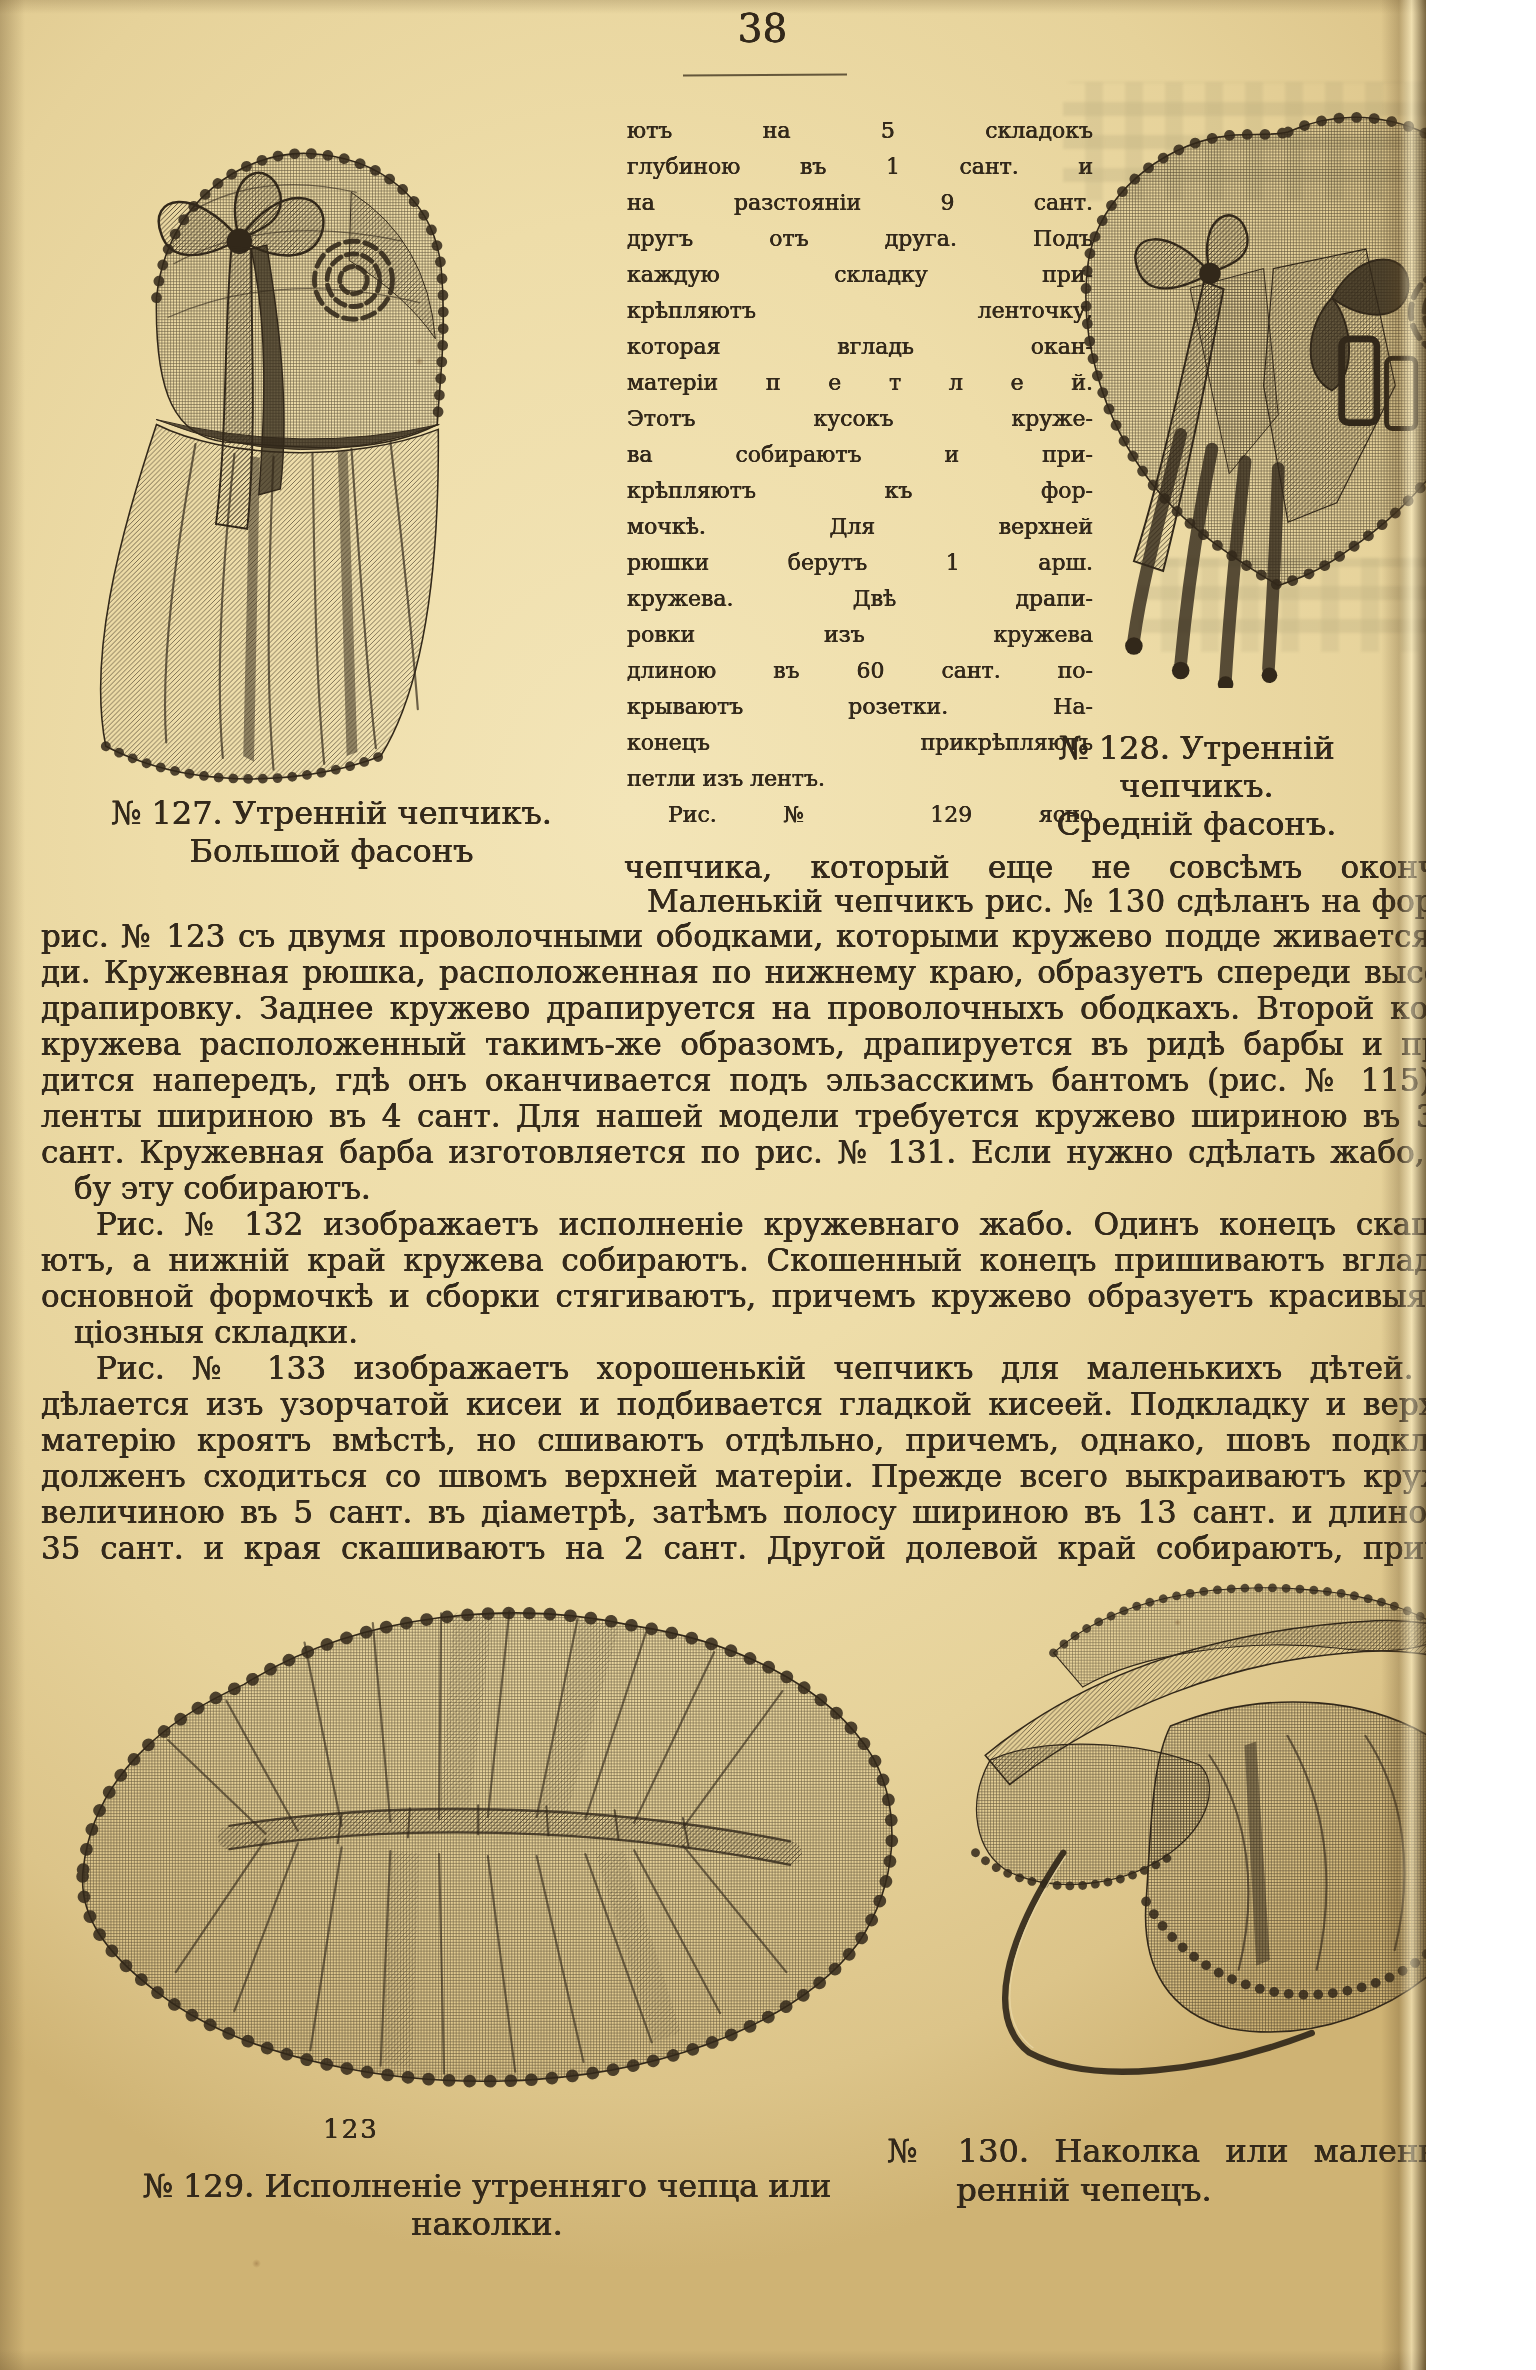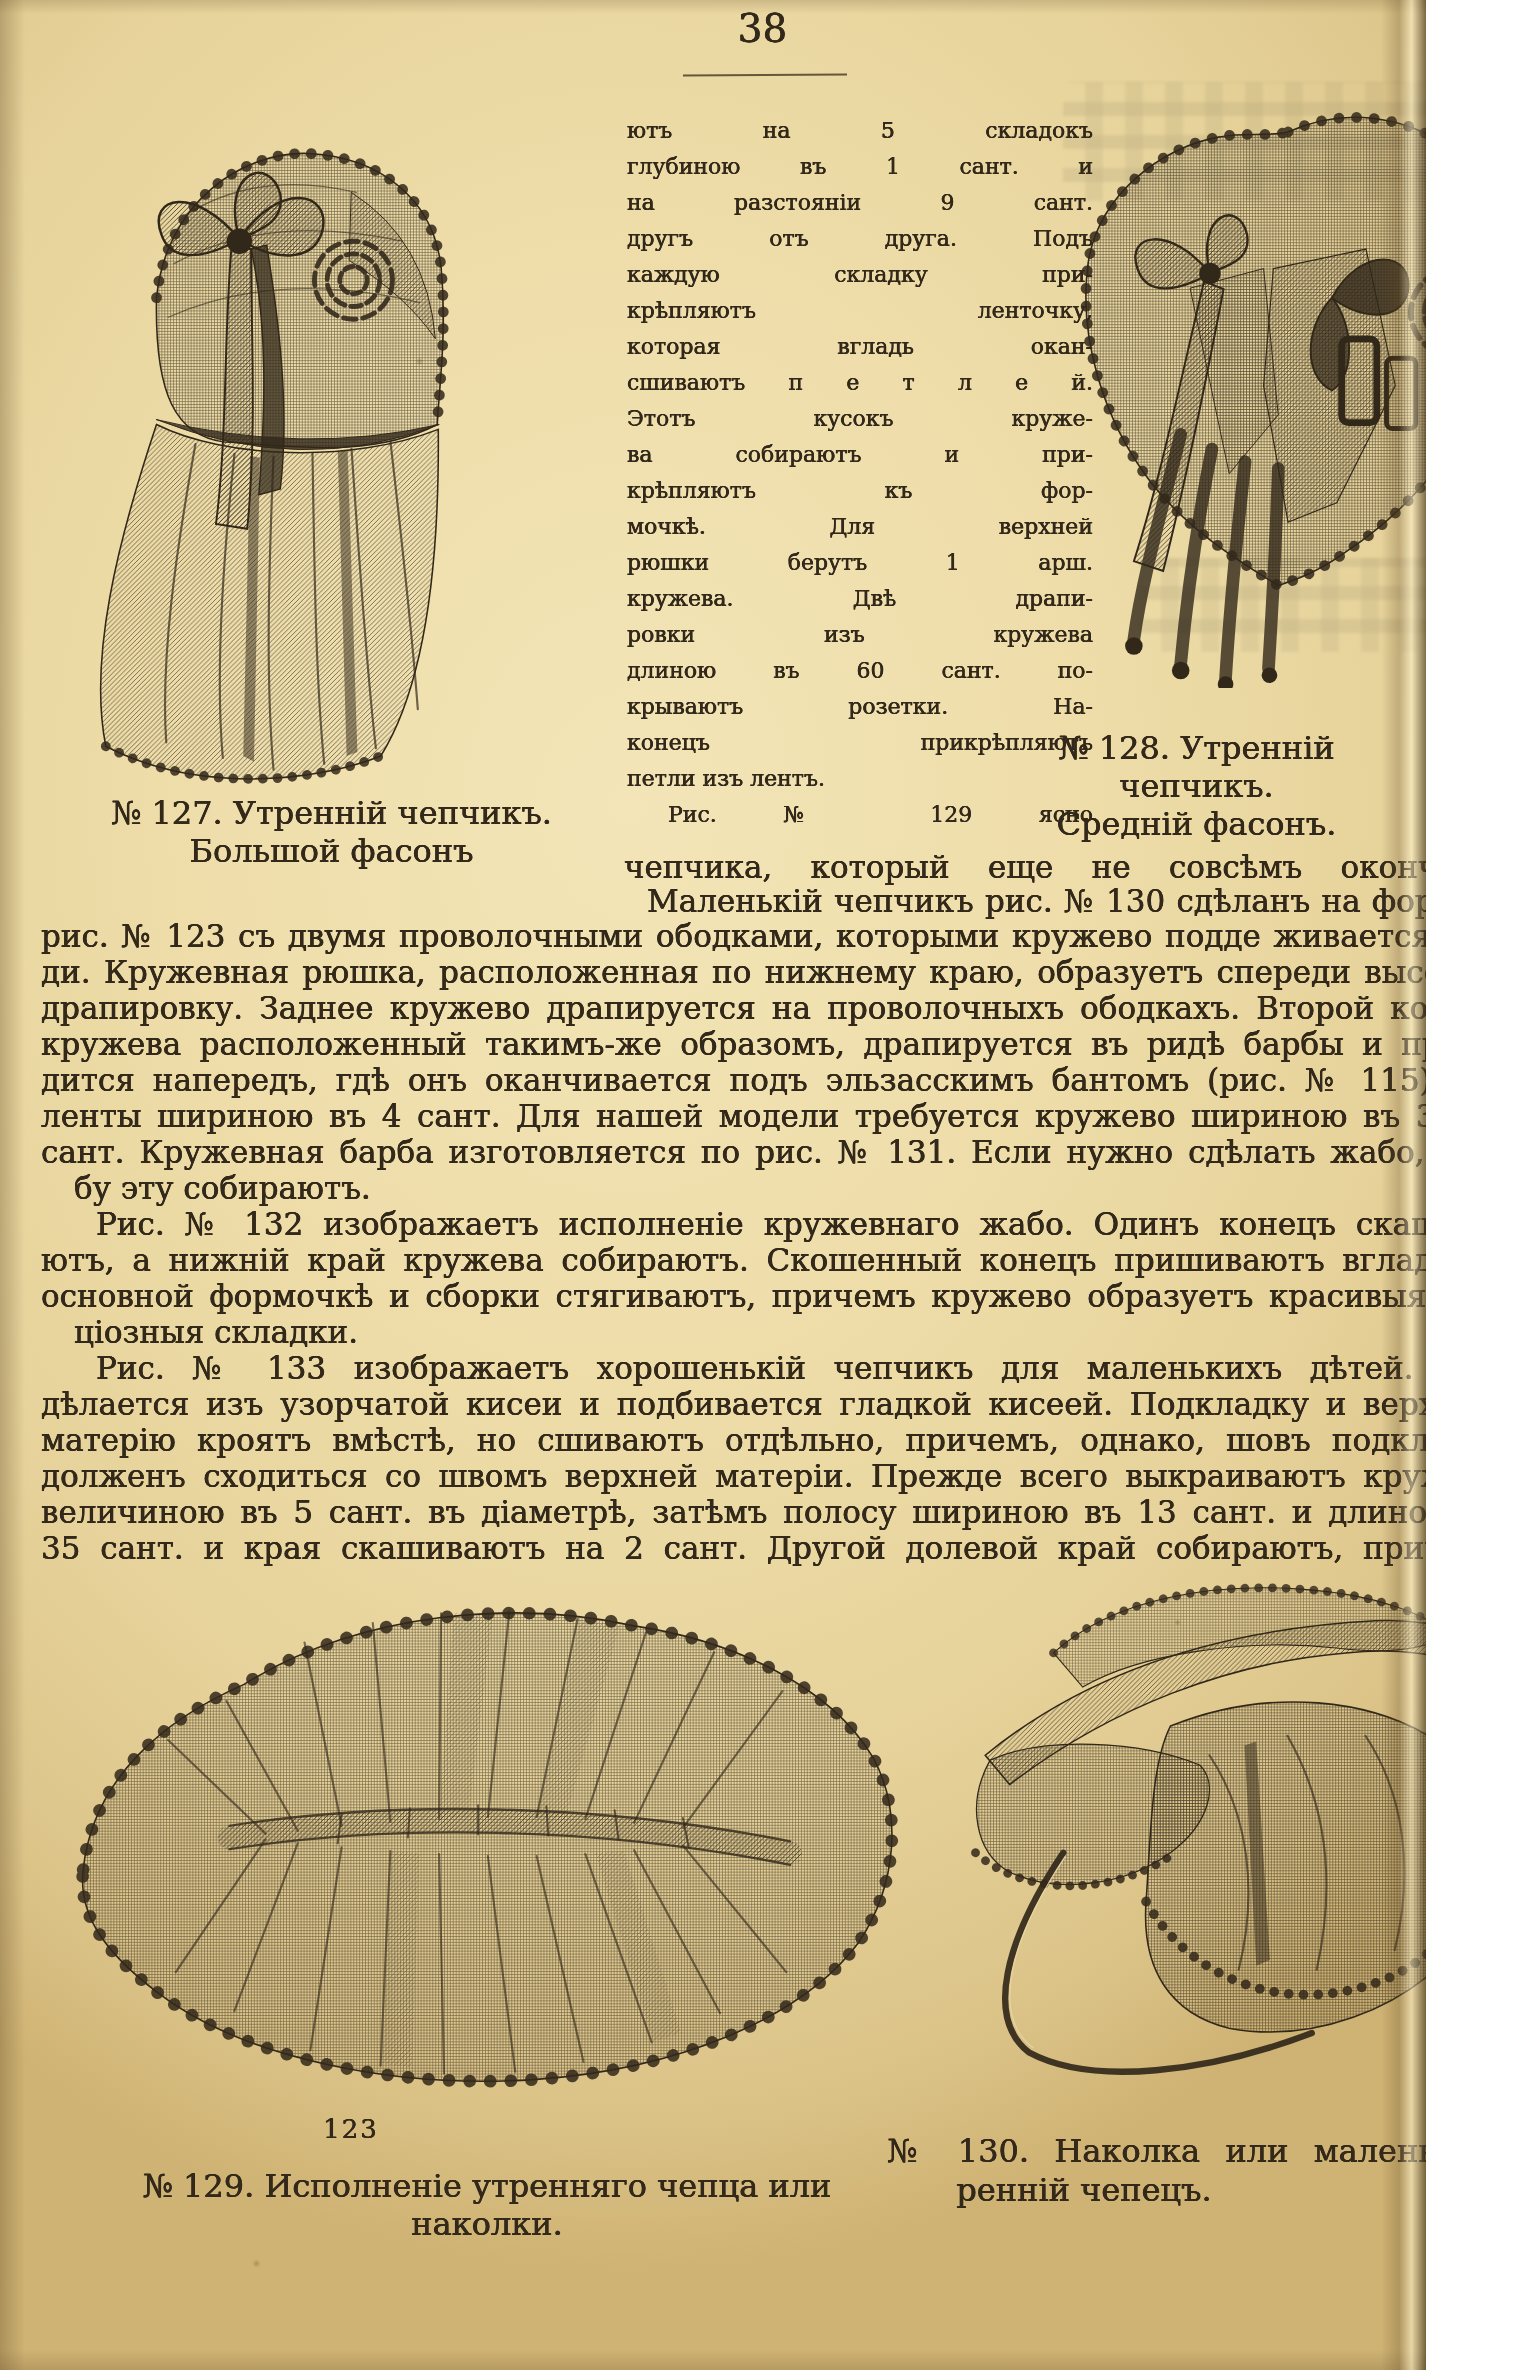--- a/index.html
+++ b/index.html
@@ -169,21 +169,21 @@
   </svg>
 
   <div class="col ink">
     <div class="cl">ютъ на 5 складокъ</div>
     <div class="cl">глубиною въ 1 сант. и</div>
     <div class="cl">на разстояніи 9 сант.</div>
     <div class="cl">другъ отъ друга. Подъ</div>
     <div class="cl">каждую складку при-</div>
     <div class="cl">крѣпляютъ ленточку,</div>
     <div class="cl">которая вгладь окан-</div>
-    <div class="cl">сшиваютъ п е т л е й.</div>
+    <div class="cl">матеріи п е т л е й.</div>
     <div class="cl">Этотъ кусокъ круже-</div>
     <div class="cl">ва собираютъ и при-</div>
     <div class="cl">крѣпляютъ къ фор-</div>
     <div class="cl">мочкѣ. Для верхней</div>
     <div class="cl">рюшки берутъ 1 арш.</div>
     <div class="cl">кружева. Двѣ драпи-</div>
     <div class="cl">ровки изъ кружева</div>
     <div class="cl">длиною въ 60 сант. по-</div>
     <div class="cl">крываютъ розетки. На-</div>
     <div class="cl">конецъ прикрѣпляютъ</div>

